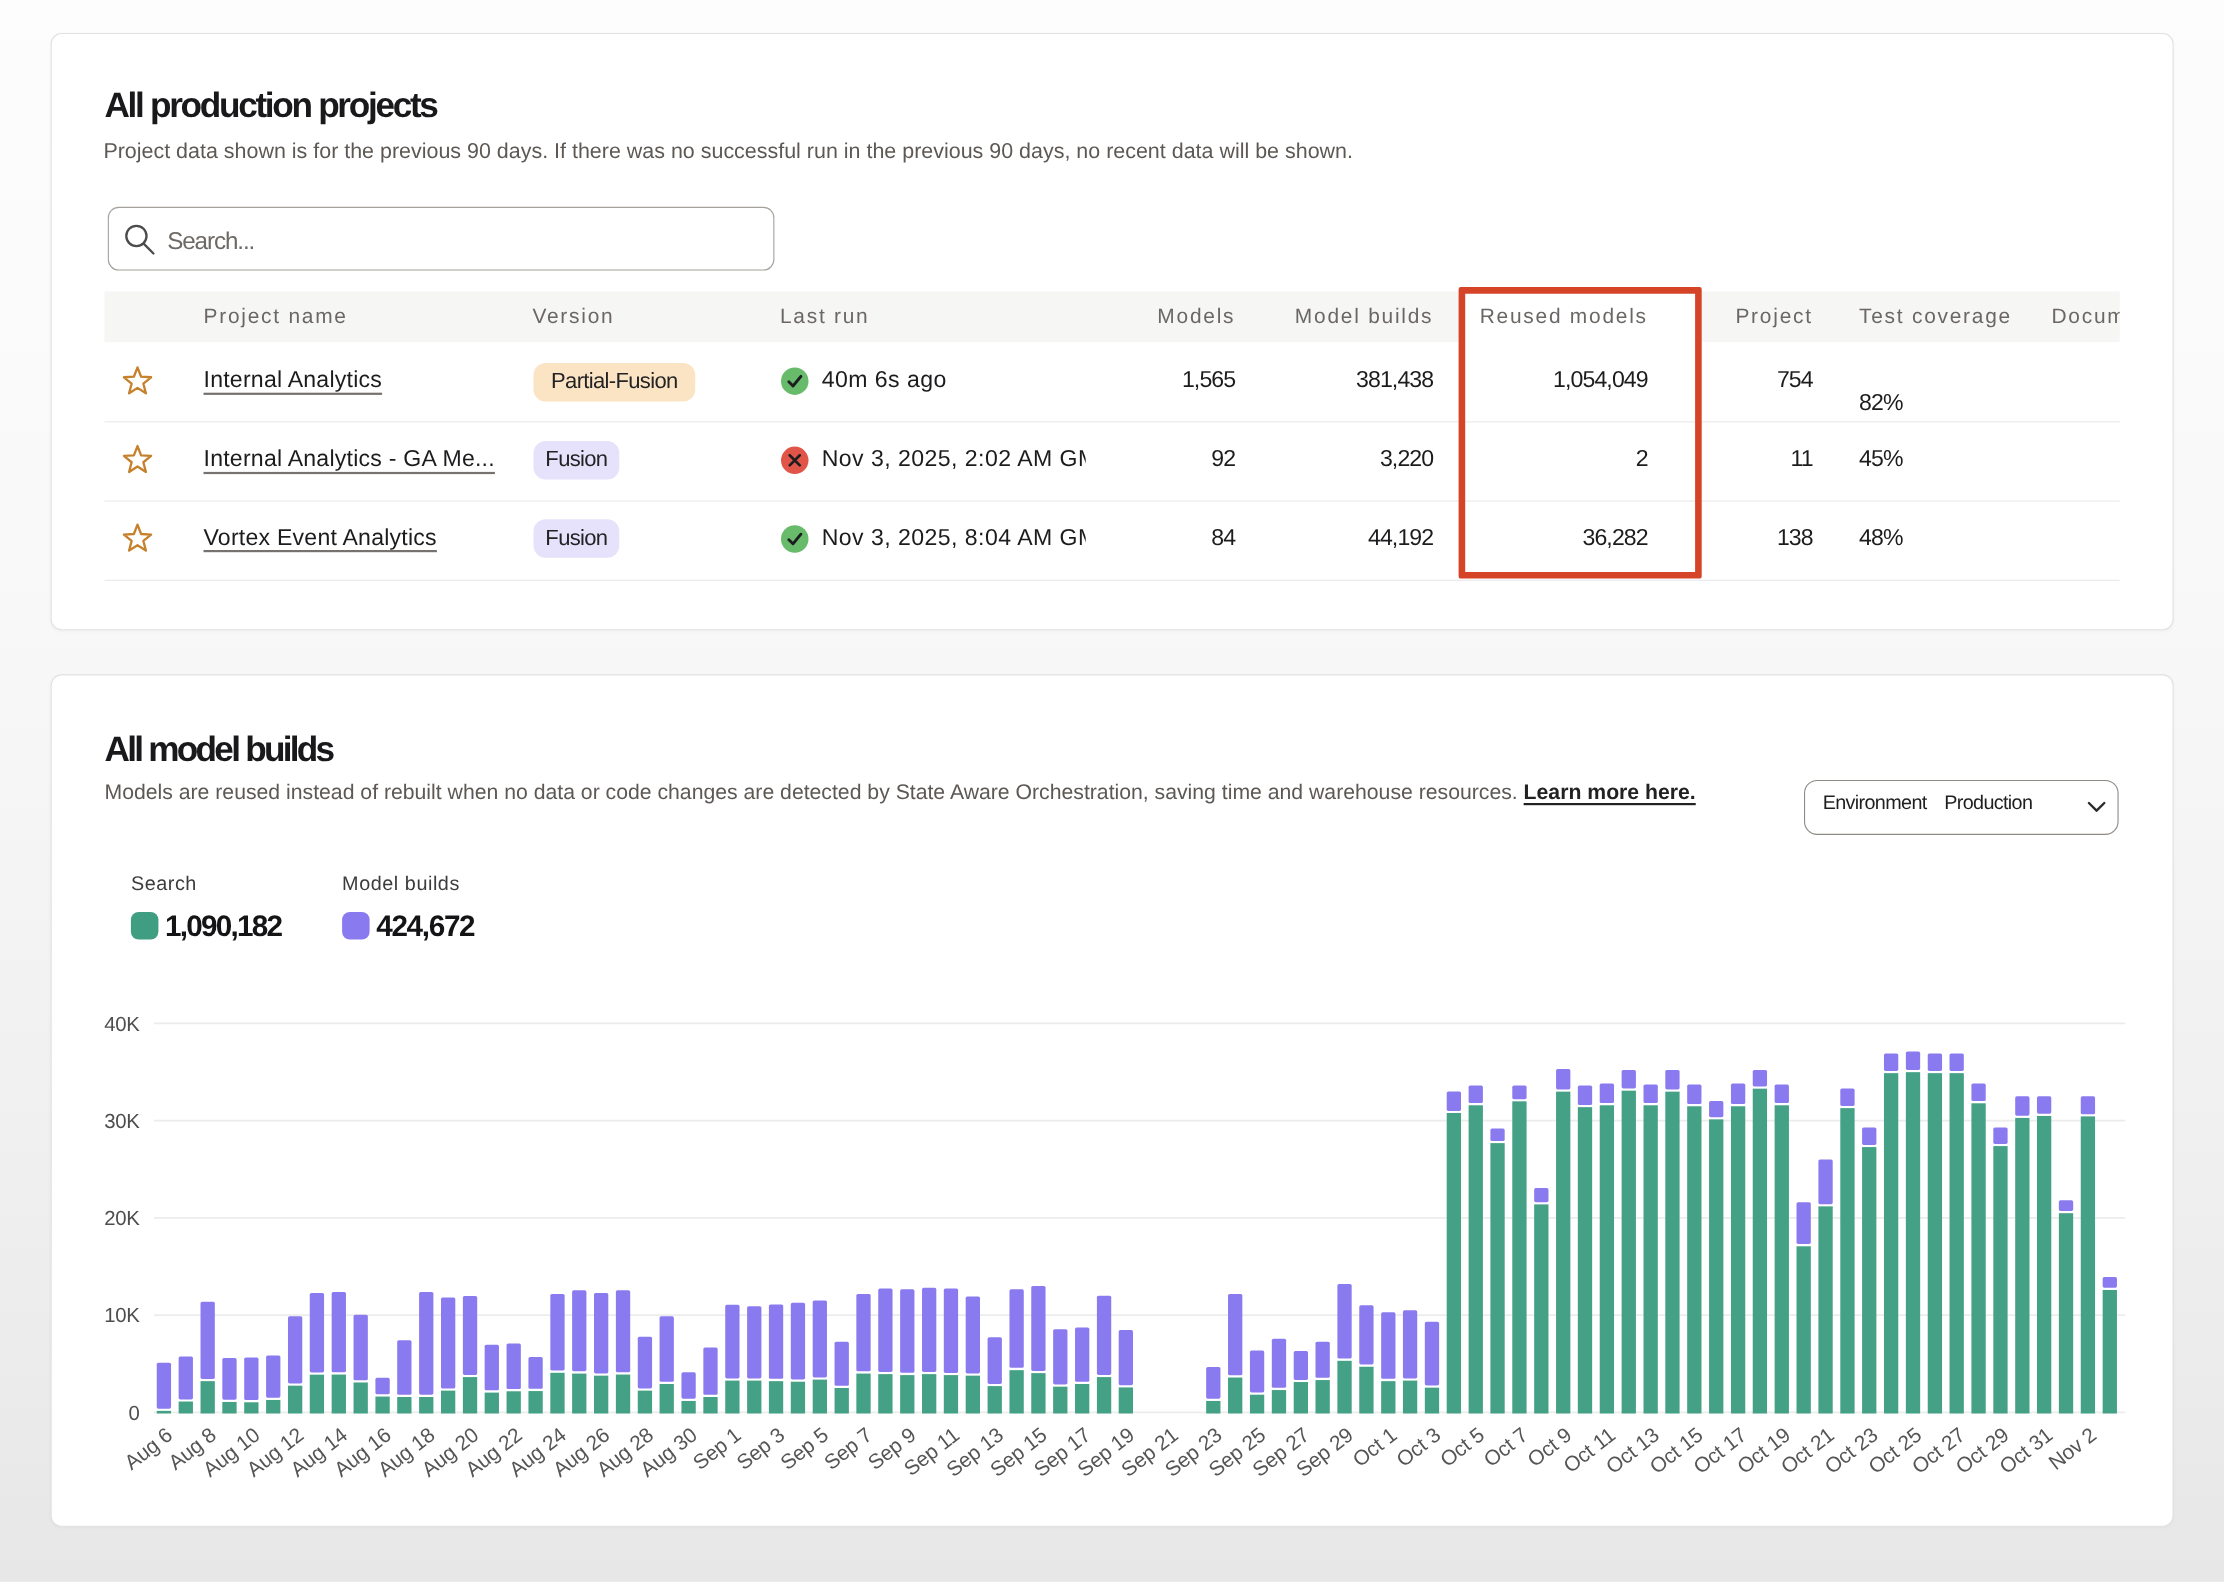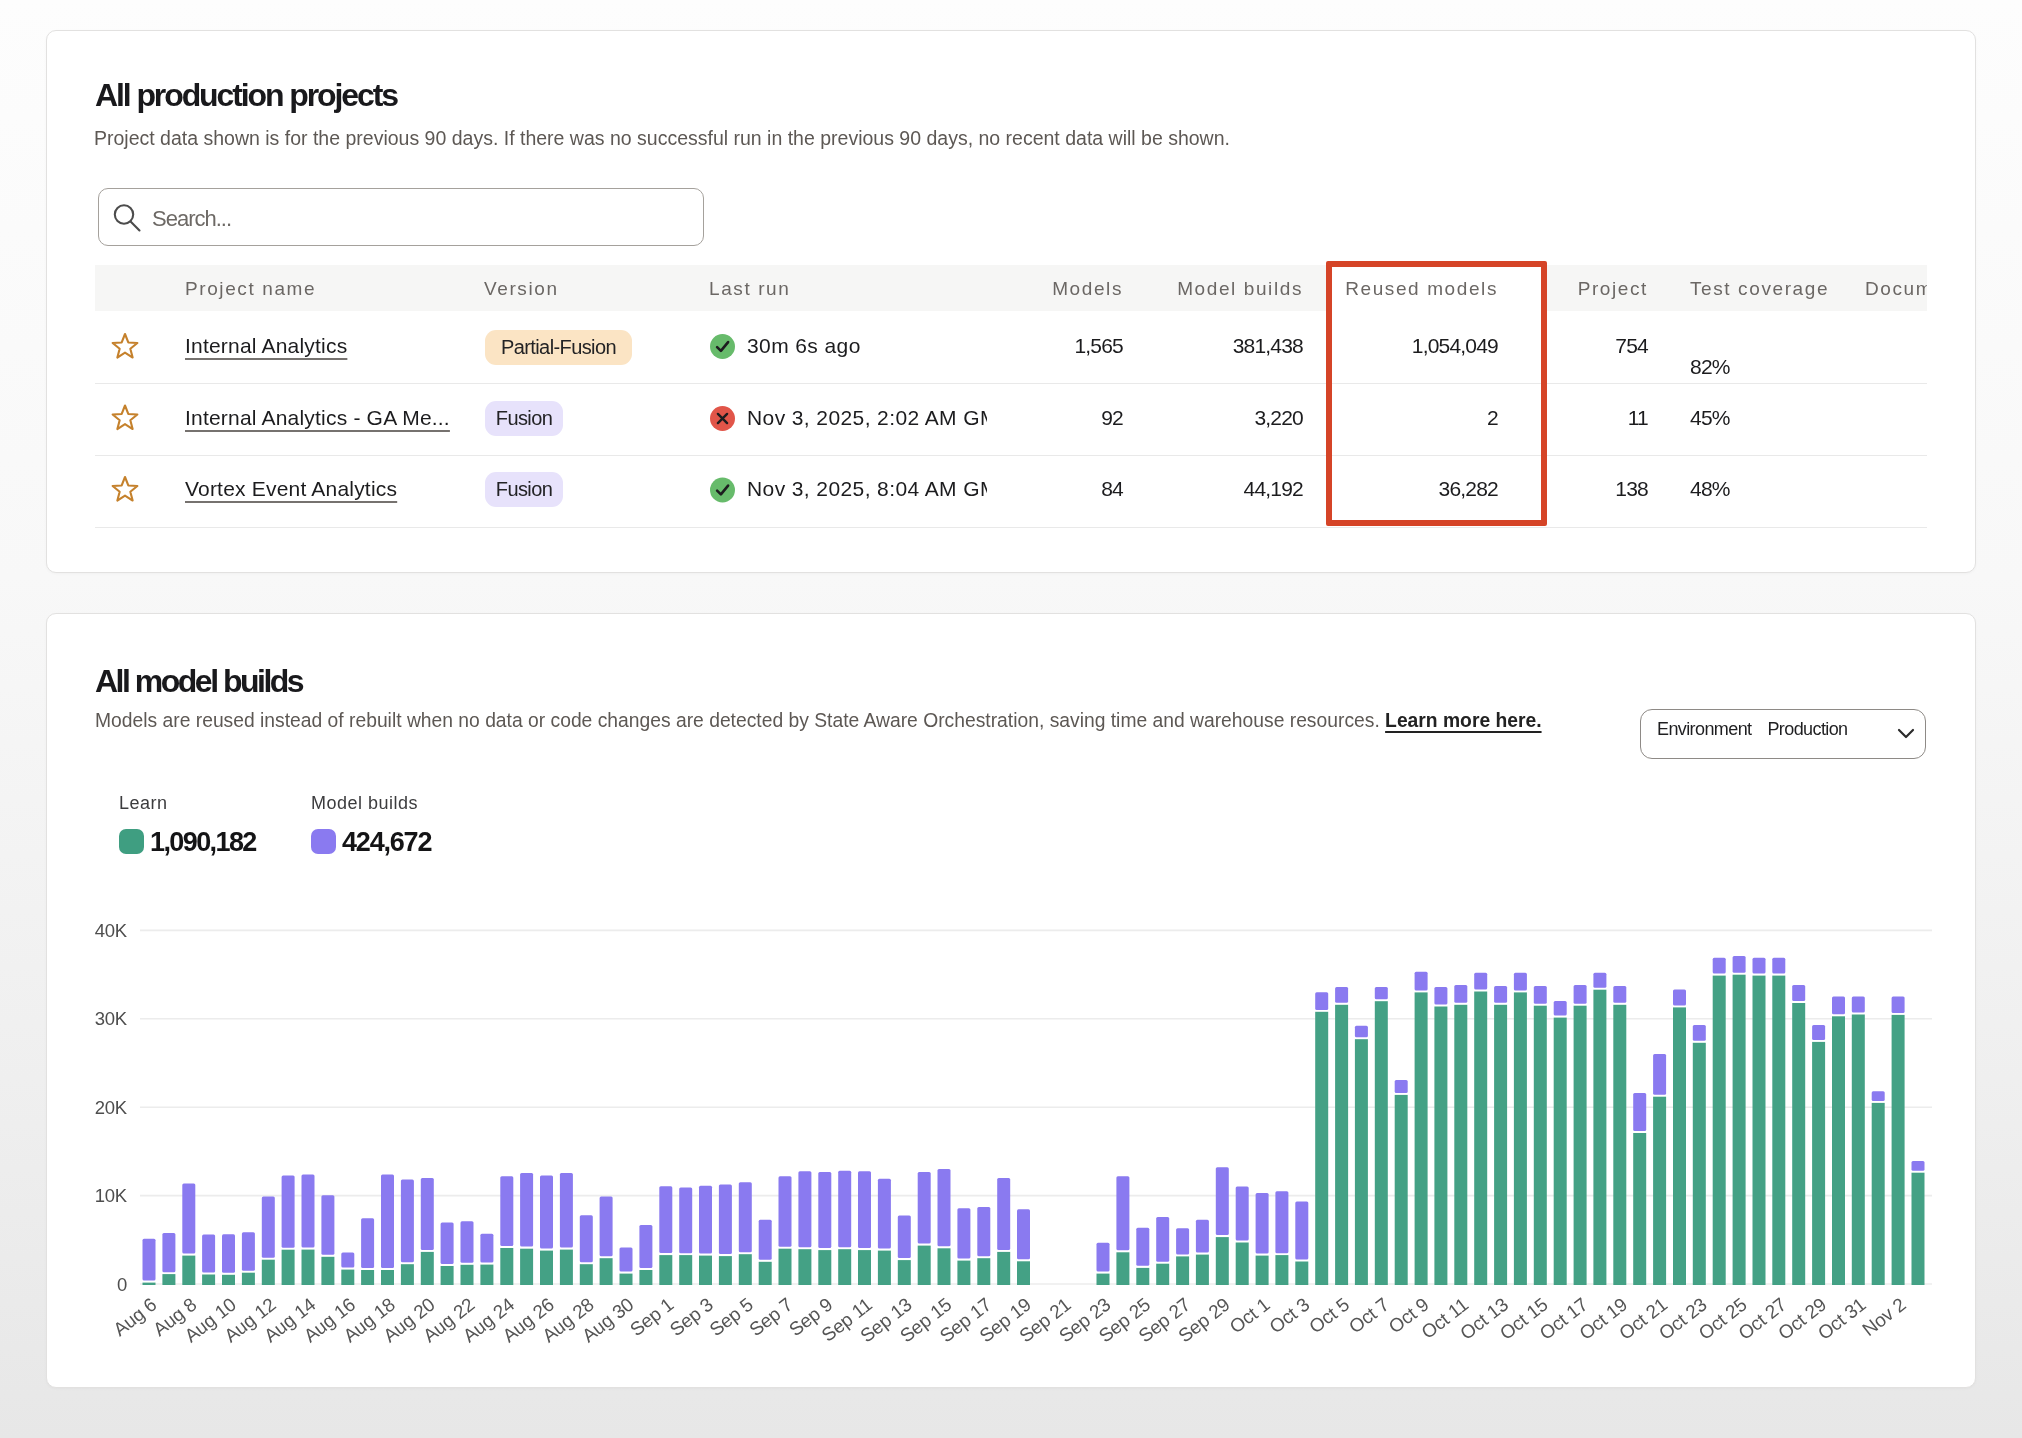--- a/index.html
+++ b/index.html
@@ -40,21 +40,21 @@
 <div class="abs th" style="left:484px;top:278px;">Version</div>
 <div class="abs th" style="left:709px;top:278px;">Last run</div>
 <div class="abs th" style="right:899px;top:278px;">Models</div>
 <div class="abs th" style="right:719px;top:278px;">Model builds</div>
 <div class="abs th" style="right:524px;top:278px;">Reused models</div>
 <div class="abs th" style="right:374px;top:278px;">Project</div>
 <div class="abs th" style="left:1690px;top:278px;">Test coverage</div>
 <div class="abs th" style="left:1865px;top:278px;width:62px;overflow:hidden;white-space:nowrap">Documentation coverage</div>
 <div class="abs rname " style="left:185px;top:334px;">Internal Analytics</div>
 <div class="abs pill" style="left:485px;top:330px;width:147px;background:#fbe4c4">Partial-Fusion</div>
-<div class="abs rtxt" style="left:747px;top:334px;width:240px;overflow:hidden;white-space:nowrap">30m 6s ago</div>
+<div class="abs rtxt" style="left:747px;top:334px;width:240px;overflow:hidden;white-space:nowrap">40m 6s ago</div>
 <div class="abs rnum" style="right:899px;top:334px;">1,565</div>
 <div class="abs rnum" style="right:719px;top:334px;">381,438</div>
 <div class="abs rnum" style="right:524px;top:334px;">1,054,049</div>
 <div class="abs rnum" style="right:374px;top:334px;">754</div>
 <div class="abs rnum" style="left:1690px;top:334px;margin-top:21px;">82%</div>
 <div class="abs rname " style="left:185px;top:405.5px;">Internal Analytics - GA Me...</div>
 <div class="abs pill" style="left:485px;top:401px;width:78px;background:#e7e2fb">Fusion</div>
 <div class="abs rtxt" style="left:747px;top:406px;width:240px;overflow:hidden;white-space:nowrap">Nov 3, 2025, 2:02 AM GMT+9</div>
 <div class="abs rnum" style="right:899px;top:405.5px;">92</div>
 <div class="abs rnum" style="right:719px;top:405.5px;text-align:right;">3,220</div>
@@ -90,21 +90,21 @@
 
 <div class="abs h1" style="left:95px;top:663px;letter-spacing:-2.5px">All model builds</div>
 <div class="abs sub" style="left:95px;top:710px;letter-spacing:0px;font-size:19.3px;color:#5d5854">Models are reused instead of rebuilt when no data or code changes are detected by State Aware Orchestration, saving time and warehouse resources. <span style="color:#222;font-weight:600;text-decoration:underline;text-underline-offset:4px;text-decoration-thickness:1.5px">Learn more here.</span></div>
 
 <div class="abs" style="left:1640px;top:709px;width:286px;height:50px;border:1px solid #8e8a86;border-radius:12px;background:#fff"></div>
 <div class="abs" style="left:1657px;top:719px;font-size:18px;color:#1f1f21;font-weight:500;letter-spacing:-0.6px">Environment<span style="display:inline-block;width:16px"></span>Production</div>
 <svg class="abs" style="left:1893;top:725" width="26" height="18" viewBox="0 0 26 18">
     <path d="M 6 5 L 13 12 L 20 5" fill="none" stroke="#2b2b2b" stroke-width="2.2" stroke-linecap="round" stroke-linejoin="round"></path>
   </svg>
 
-<div class="abs leglab" style="left:119px;top:793px">Learn</div>
+<div class="abs leglab" style="left:119px;top:793px">Search</div>
 <div class="abs leglab" style="left:311px;top:793px">Model builds</div>
 <div class="abs" style="left:119px;top:829px;width:25px;height:25px;border-radius:7px;background:#3f9e81"></div>
 <div class="abs legnum" style="left:150px;top:826.5px">1,090,182</div>
 <div class="abs" style="left:311px;top:829px;width:25px;height:25px;border-radius:7px;background:#8a7af0"></div>
 <div class="abs legnum" style="left:342px;top:826.5px;letter-spacing:-1.2px">424,672</div>
 
 <svg class="abs" style="left:0;top:0" width="2022" height="1438" viewBox="0 0 2022 1438">
     <line x1="140" y1="930.4" x2="1932" y2="930.4" stroke="#ececec" stroke-width="1.6"></line>
     <line x1="140" y1="1018.8" x2="1932" y2="1018.8" stroke="#ececec" stroke-width="1.6"></line>
     <line x1="140" y1="1107.2" x2="1932" y2="1107.2" stroke="#ececec" stroke-width="1.6"></line>

